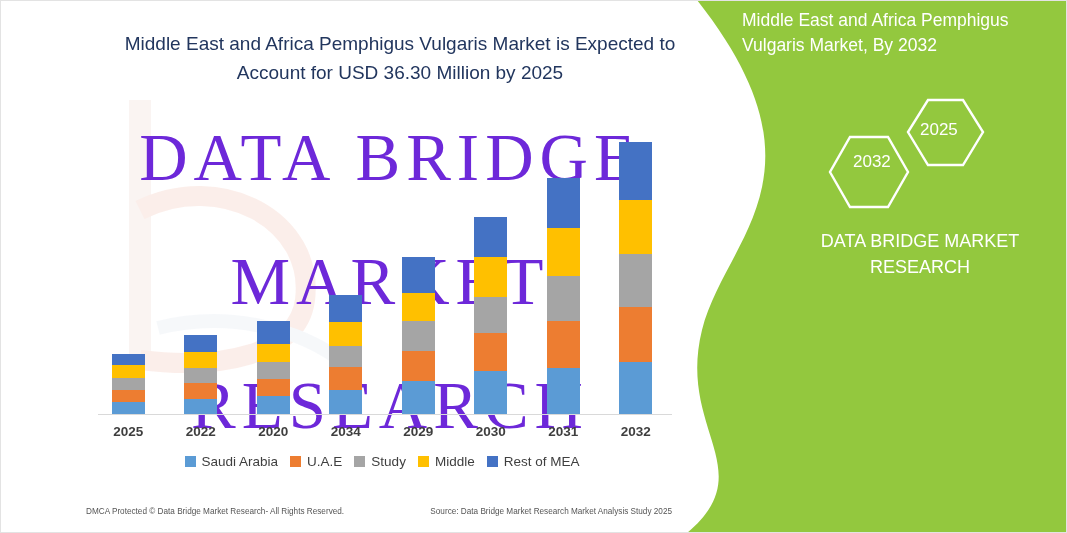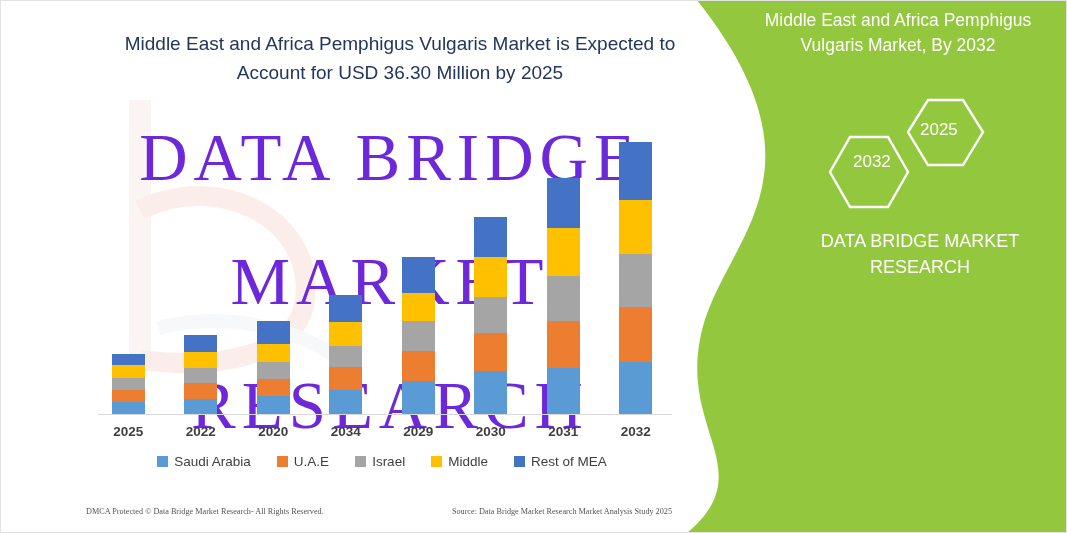--- a/index.html
+++ b/index.html
@@ -26,21 +26,21 @@
   }
   .wm-logo{
     position:absolute;left:100px;top:60px;width:250px;height:330px;opacity:.5;
   }
 
   
   .green-panel{position:absolute;right:0;top:0;width:400px;height:533px;z-index:5;}
 
   .gp-title{
     position:absolute;left:742px;top:8px;width:312px;
-    text-align:center;color:#ffffff;font-size:17.5px;line-height:1.45;
+    text-align:left;color:#ffffff;font-size:17.5px;line-height:1.45;
     font-family:"Liberation Sans", sans-serif;z-index:8;
   }
   .hexes{position:absolute;left:820px;top:92px;width:170px;height:125px;z-index:8;}
   .hex-label{
     position:absolute;color:#ffffff;font-size:17px;
     font-family:"Liberation Sans", sans-serif;
   }
   .hex-label.a{left:100px;top:28px;}
   .hex-label.b{left:33px;top:60px;}
   .gp-brand{
@@ -64,29 +64,29 @@
   .bar{width:33px;display:flex;flex-direction:column-reverse;}
   .seg{width:100%;}
 
   
   .xlabels{position:absolute;left:92px;top:424px;width:580px;display:flex;z-index:10;}
   .xlabels span{flex:1 1 0;text-align:center;font-size:13.5px;font-weight:bold;color:#3f3f3f;
     font-family:"Liberation Sans", sans-serif;}
 
   
   .legend{position:absolute;left:92px;top:454px;width:580px;display:flex;
-    justify-content:center;align-items:center;gap:26px;z-index:10;}
+    justify-content:center;align-items:center;gap:12px;z-index:10;}
   .legend-item{display:flex;align-items:center;gap:6px;}
   .legend-swatch{width:11px;height:11px;display:inline-block;}
   .legend-label{font-size:13.5px;color:#3f3f3f;font-family:"Liberation Sans", sans-serif;}
 
   
   .footer{position:absolute;left:86px;top:507px;width:600px;z-index:10;
     display:flex;justify-content:space-between;}
-  .footer div{font-size:8.2px;color:#555;font-family:Liberation Serif, serif;white-space:nowrap;}
+  .footer div{font-size:8.2px;color:#555;font-family:Liberation Sans, sans-serif;white-space:nowrap;}
   .footer .right{margin-right:14px;}
 </style>
 </head>
 <body>
 
 <div id="root">
 
   <div class="wm-wrap">
     <svg class="wm-logo" viewBox="0 0 250 330">
       <path d="M40 40 L40 300" stroke="#f6eae6" stroke-width="22" fill="none"></path>
@@ -211,21 +211,21 @@
       <div class="legend-item">
         <span class="legend-swatch" style="background: rgb(91, 155, 213);"></span>
         <span class="legend-label">Saudi Arabia</span>
       </div>
       <div class="legend-item">
         <span class="legend-swatch" style="background: rgb(237, 125, 49);"></span>
         <span class="legend-label">U.A.E</span>
       </div>
       <div class="legend-item">
         <span class="legend-swatch" style="background: rgb(165, 165, 165);"></span>
-        <span class="legend-label">Israel</span>
+        <span class="legend-label">Study</span>
       </div>
       <div class="legend-item">
         <span class="legend-swatch" style="background: rgb(255, 192, 0);"></span>
         <span class="legend-label">Middle</span>
       </div>
       <div class="legend-item">
         <span class="legend-swatch" style="background: rgb(68, 114, 196);"></span>
         <span class="legend-label">Rest of MEA</span>
       </div>
     </div>

